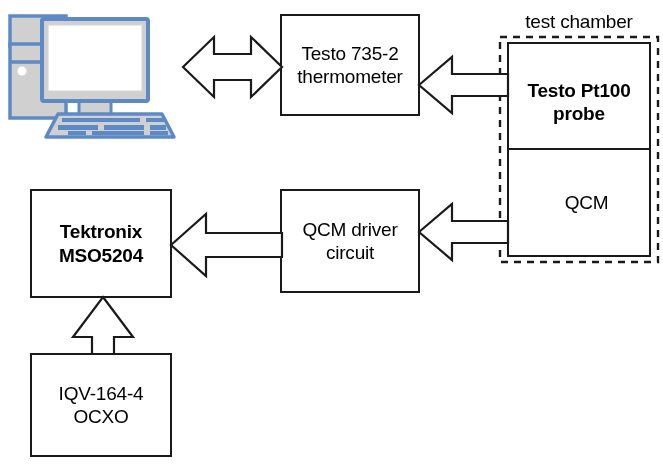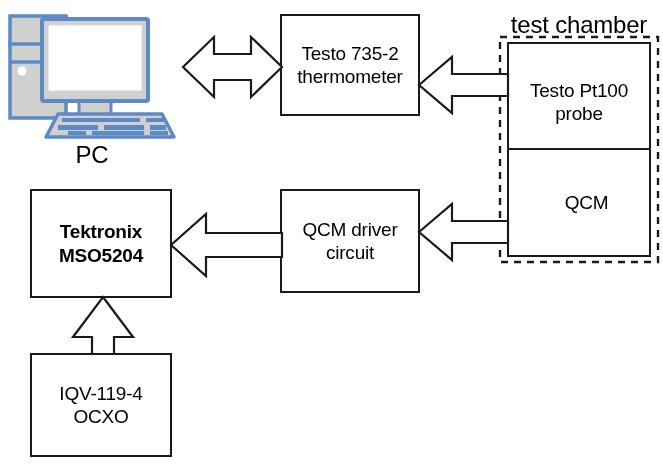--- a/index.html
+++ b/index.html
@@ -34,21 +34,21 @@
     font-size: 19px;
     line-height: 1.22;
     letter-spacing: -0.2px;
     pointer-events: none;
     white-space: pre-line;
     border-radius: 7px;
   }
   .free-label {
     position: absolute;
     color: #000000;
-    font-size: 24px;
+    font-size: 19px;
     letter-spacing: -0.2px;
     text-align: center;
     white-space: nowrap;
   }
 </style>
 </head>
 <body>
 
 <div id="canvas">
 
@@ -101,34 +101,33 @@
     <path d="M 419 85 L 452 57 L 452 74 L 508 74 L 508 96 L 452 96 L 452 113 Z" fill="#ffffff" stroke="#1a1a1a" stroke-width="2.2" stroke-linejoin="miter"></path>
 
     <path d="M 419 232 L 452 204 L 452 221 L 508 221 L 508 243 L 452 243 L 452 260 Z" fill="#ffffff" stroke="#1a1a1a" stroke-width="2.2" stroke-linejoin="miter"></path>
 
     <path d="M 171 245 L 206 214 L 206 233 L 282 233 L 282 257 L 206 257 L 206 276 Z" fill="#ffffff" stroke="#1a1a1a" stroke-width="2.2" stroke-linejoin="miter"></path>
 
     <path d="M 103 297 L 133 337 L 114 337 L 114 354 L 92 354 L 92 337 L 73 337 Z" fill="#ffffff" stroke="#1a1a1a" stroke-width="2.2" stroke-linejoin="miter"></path>
 
   </svg>
 
-  <div class="free-label" style="left:57px; top:141px; width:70px;">PC</div>
 
   <div class="box-label" style="left:281px; top:15px; width:138px; height:100px;">Testo 735-2
 thermometer</div>
 
   <div class="free-label" style="left:500px; top:11px; width:158px;">test chamber</div>
 
-  <div class="box-label" style="left:508px; top:43px; width:142px; height:118px;">Testo Pt100
+  <div class="box-label" style="left:508px; top:43px; width:142px; height:118px;font-weight:bold;">Testo Pt100
 probe</div>
 
   <div class="box-label" style="left:508px; top:149px; width:157px; height:107px;">QCM</div>
 
   <div class="box-label" style="left:281px; top:190px; width:138px; height:102px;">QCM driver
 circuit</div>
 
   <div class="box-label" style="left:31px; top:190px; width:140px; height:107px;font-weight:bold;">Tektronix
 MSO5204</div>
 
-  <div class="box-label" style="left:31px; top:354px; width:140px; height:102px;">IQV-119-4
+  <div class="box-label" style="left:31px; top:354px; width:140px; height:102px;">IQV-164-4
 OCXO</div>
 
 </div>
 
 </body></html>

